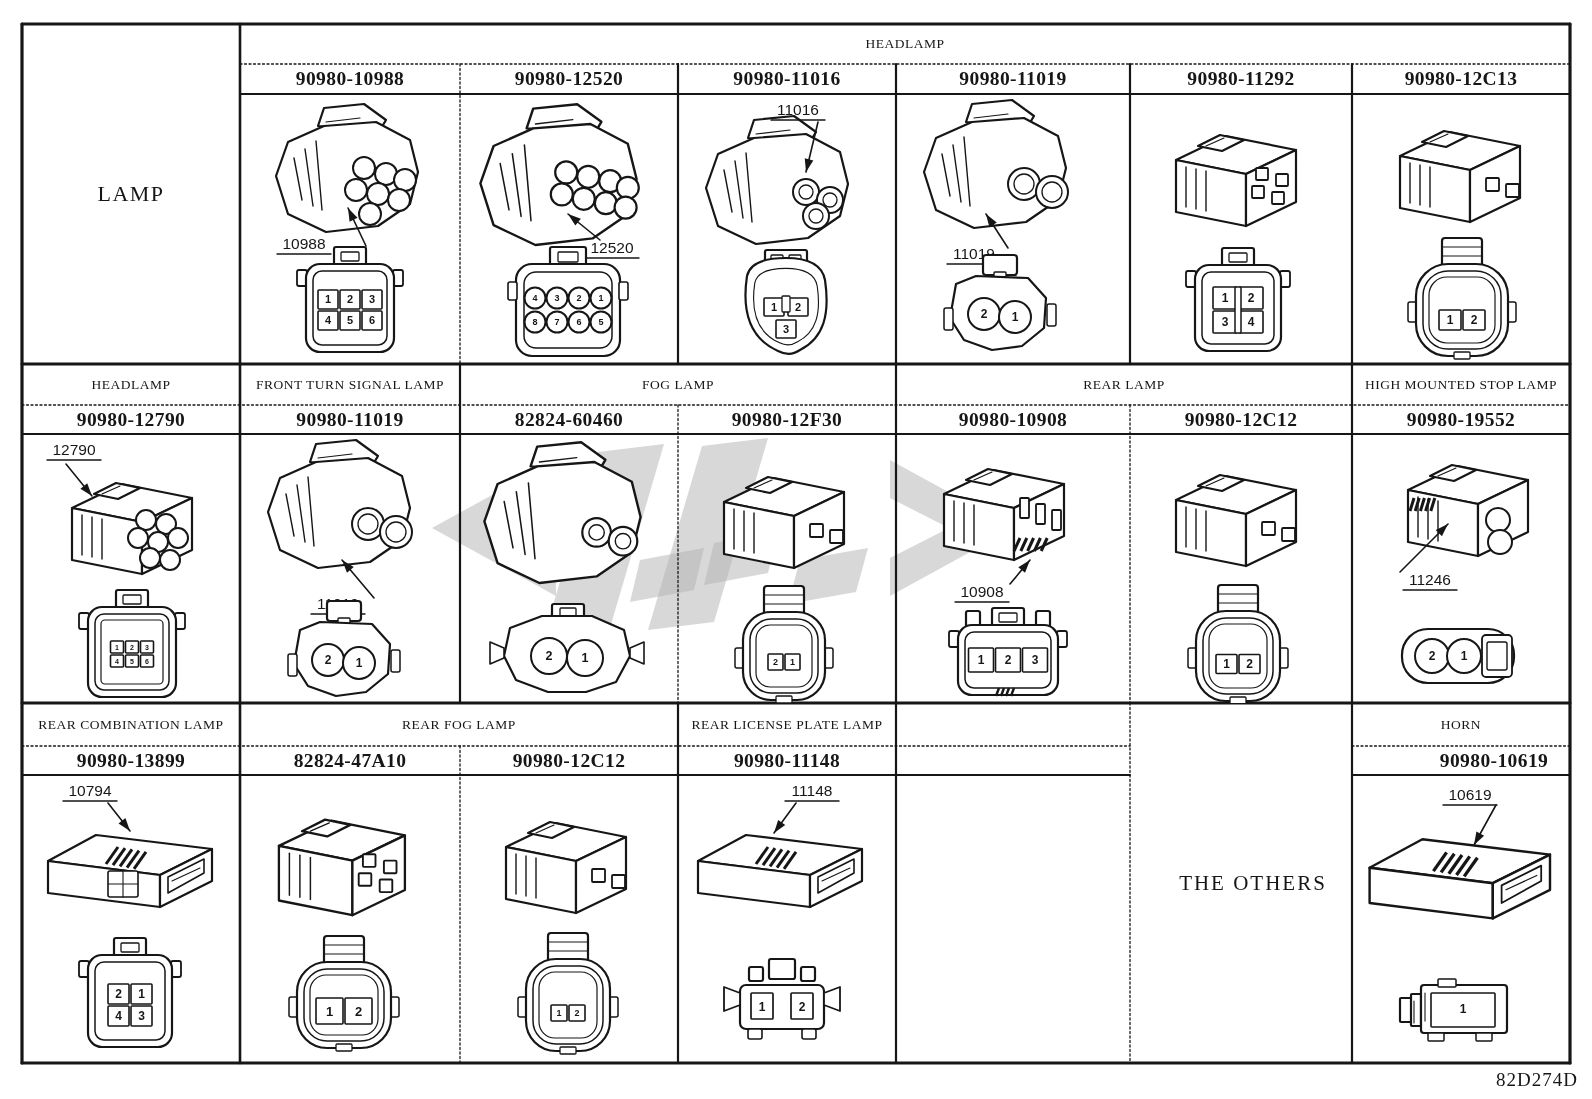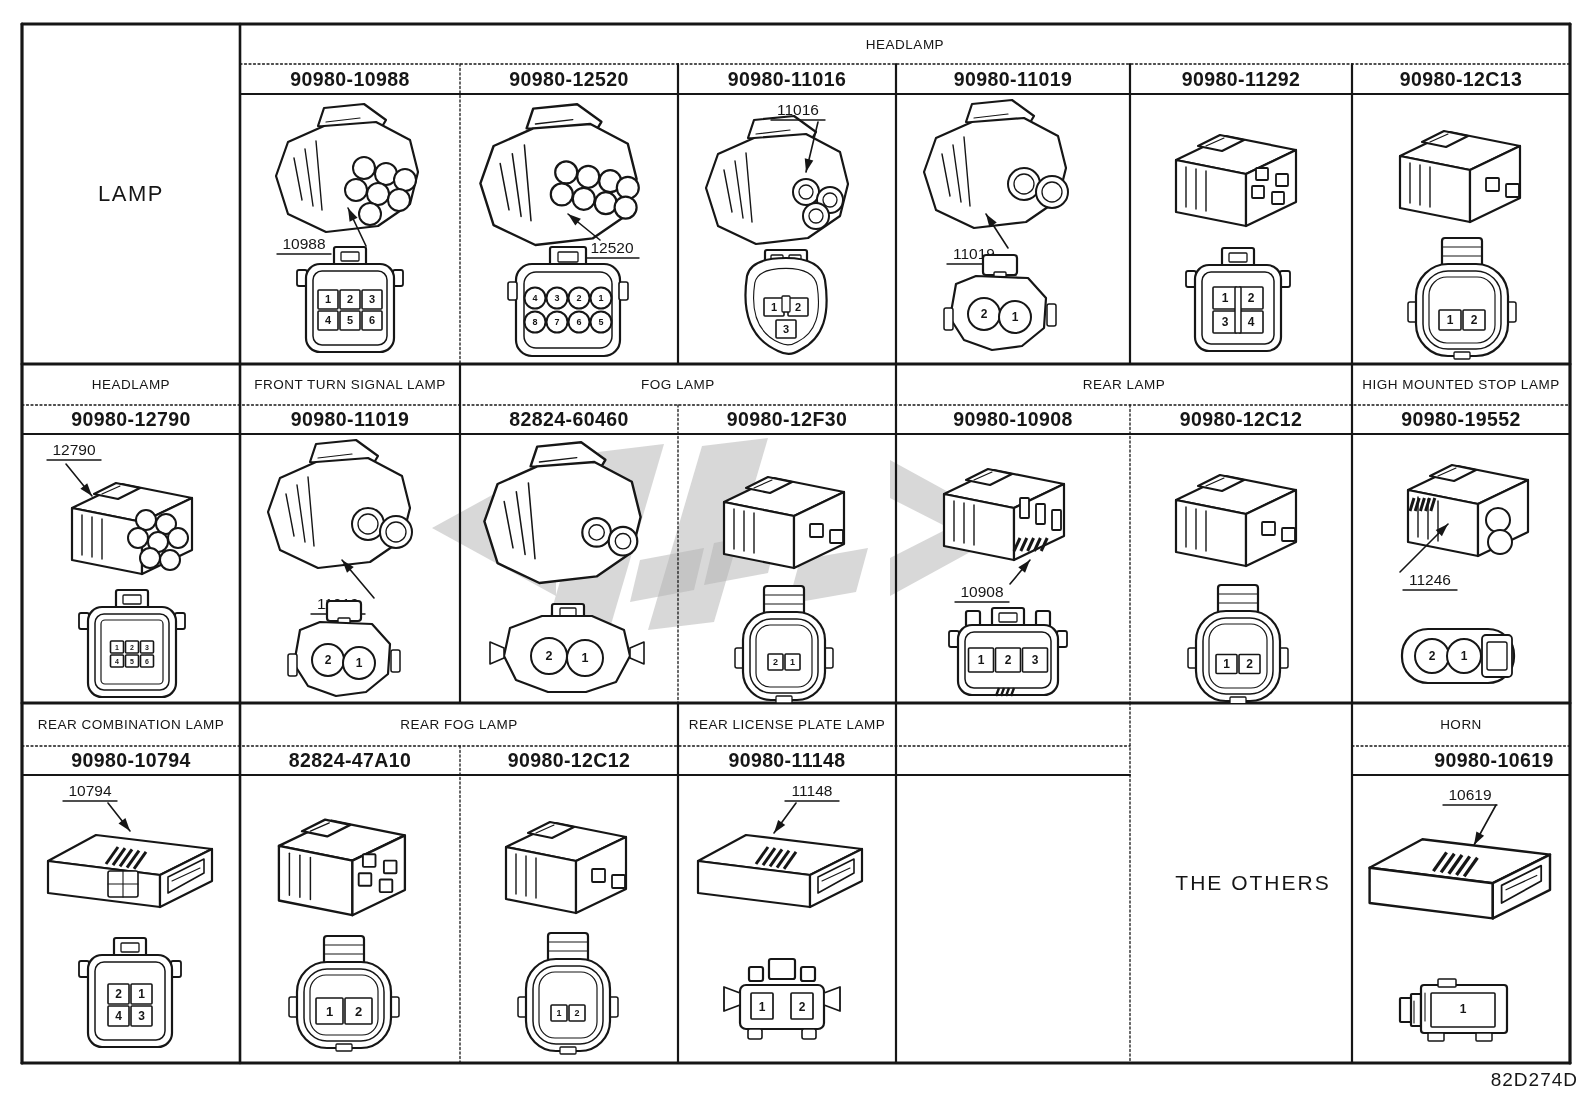--- a/index.html
+++ b/index.html
@@ -1,19 +1,19 @@
 <!DOCTYPE html>
 <html><head>
 <meta charset="utf-8">
 <style>
   html,body{margin:0;padding:0;background:#ffffff;}
   #stage{position:relative;width:1592px;height:1099px;background:#fff;
          font-family:"Liberation Sans",sans-serif;color:#161616;overflow:hidden;}
   .abs{position:absolute;}
-  .cen{display:flex;align-items:center;justify-content:center;text-align:center;}
+  .cen{display:flex;align-items:center;justify-content:center;text-align:center;font-family:Liberation Serif, serif;}
   .pn{font-weight:bold;font-size:19.5px;letter-spacing:.4px;}
   .glbl{font-size:13.5px;letter-spacing:.5px;}
   .lamp{font-size:22px;letter-spacing:1.5px;}
   .others{font-size:21px;letter-spacing:2px;}
   .code{font-size:19px;justify-content:flex-end;padding-right:2px;letter-spacing:1px;}
   svg text{font-family:"Liberation Sans",sans-serif;}
 </style>
 </head>
 <body>
 
@@ -125,21 +125,21 @@
     <div class="abs cen pn" style="left: 896px; top: 405px; width: 234px; height: 29px;">
       <span>90980-10908</span>
     </div>
     <div class="abs cen pn" style="left: 1130px; top: 405px; width: 222px; height: 29px;">
       <span>90980-12C12</span>
     </div>
     <div class="abs cen pn" style="left: 1352px; top: 405px; width: 218px; height: 29px;">
       <span>90980-19552</span>
     </div>
     <div class="abs cen pn" style="left: 22px; top: 746px; width: 218px; height: 29px;">
-      <span>90980-10794</span>
+      <span>90980-13899</span>
     </div>
     <div class="abs cen pn" style="left: 240px; top: 746px; width: 220px; height: 29px;">
       <span>82824-47A10</span>
     </div>
     <div class="abs cen pn" style="left: 460px; top: 746px; width: 218px; height: 29px;">
       <span>90980-12C12</span>
     </div>
     <div class="abs cen pn" style="left: 678px; top: 746px; width: 218px; height: 29px;">
       <span>90980-11148</span>
     </div>

